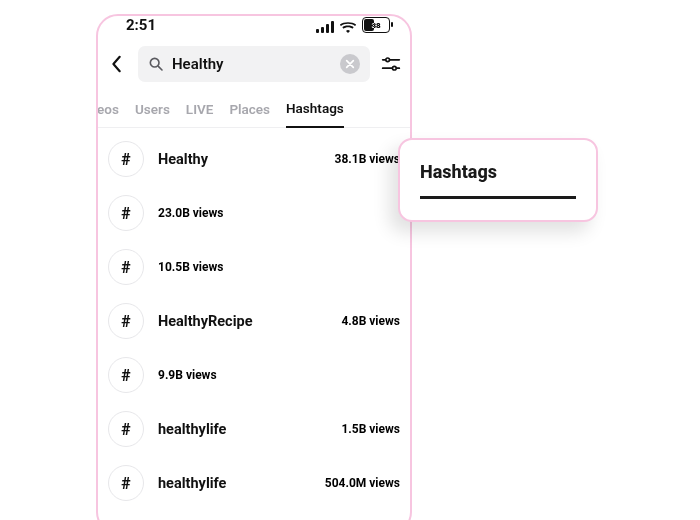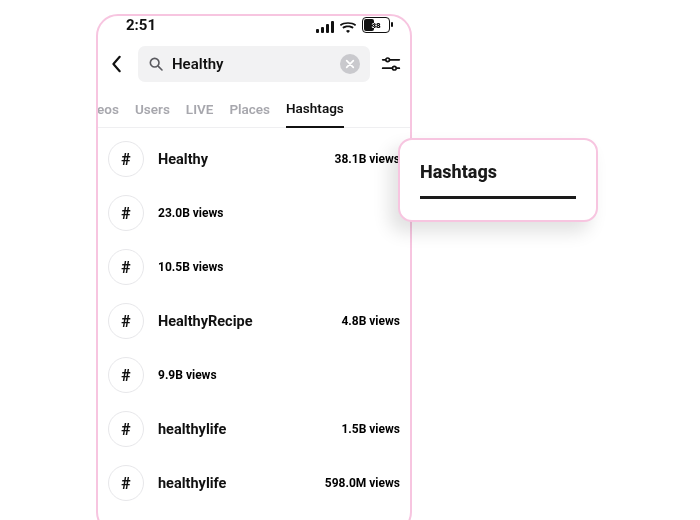--- a/index.html
+++ b/index.html
@@ -148,21 +148,21 @@
           <div class="views">9.9B views</div>
         </div>
         <div class="row">
           <div class="hicon">#</div>
           <div class="name">healthylife</div>
           <div class="views">1.5B views</div>
         </div>
         <div class="row">
           <div class="hicon">#</div>
           <div class="name">healthylife</div>
-          <div class="views">598.0M views</div>
+          <div class="views">504.0M views</div>
         </div>
       </div>
 </div>
 
 <div class="callout">
   <div class="t">Hashtags</div>
   <div class="ul"></div>
 </div>
 
 </div>

